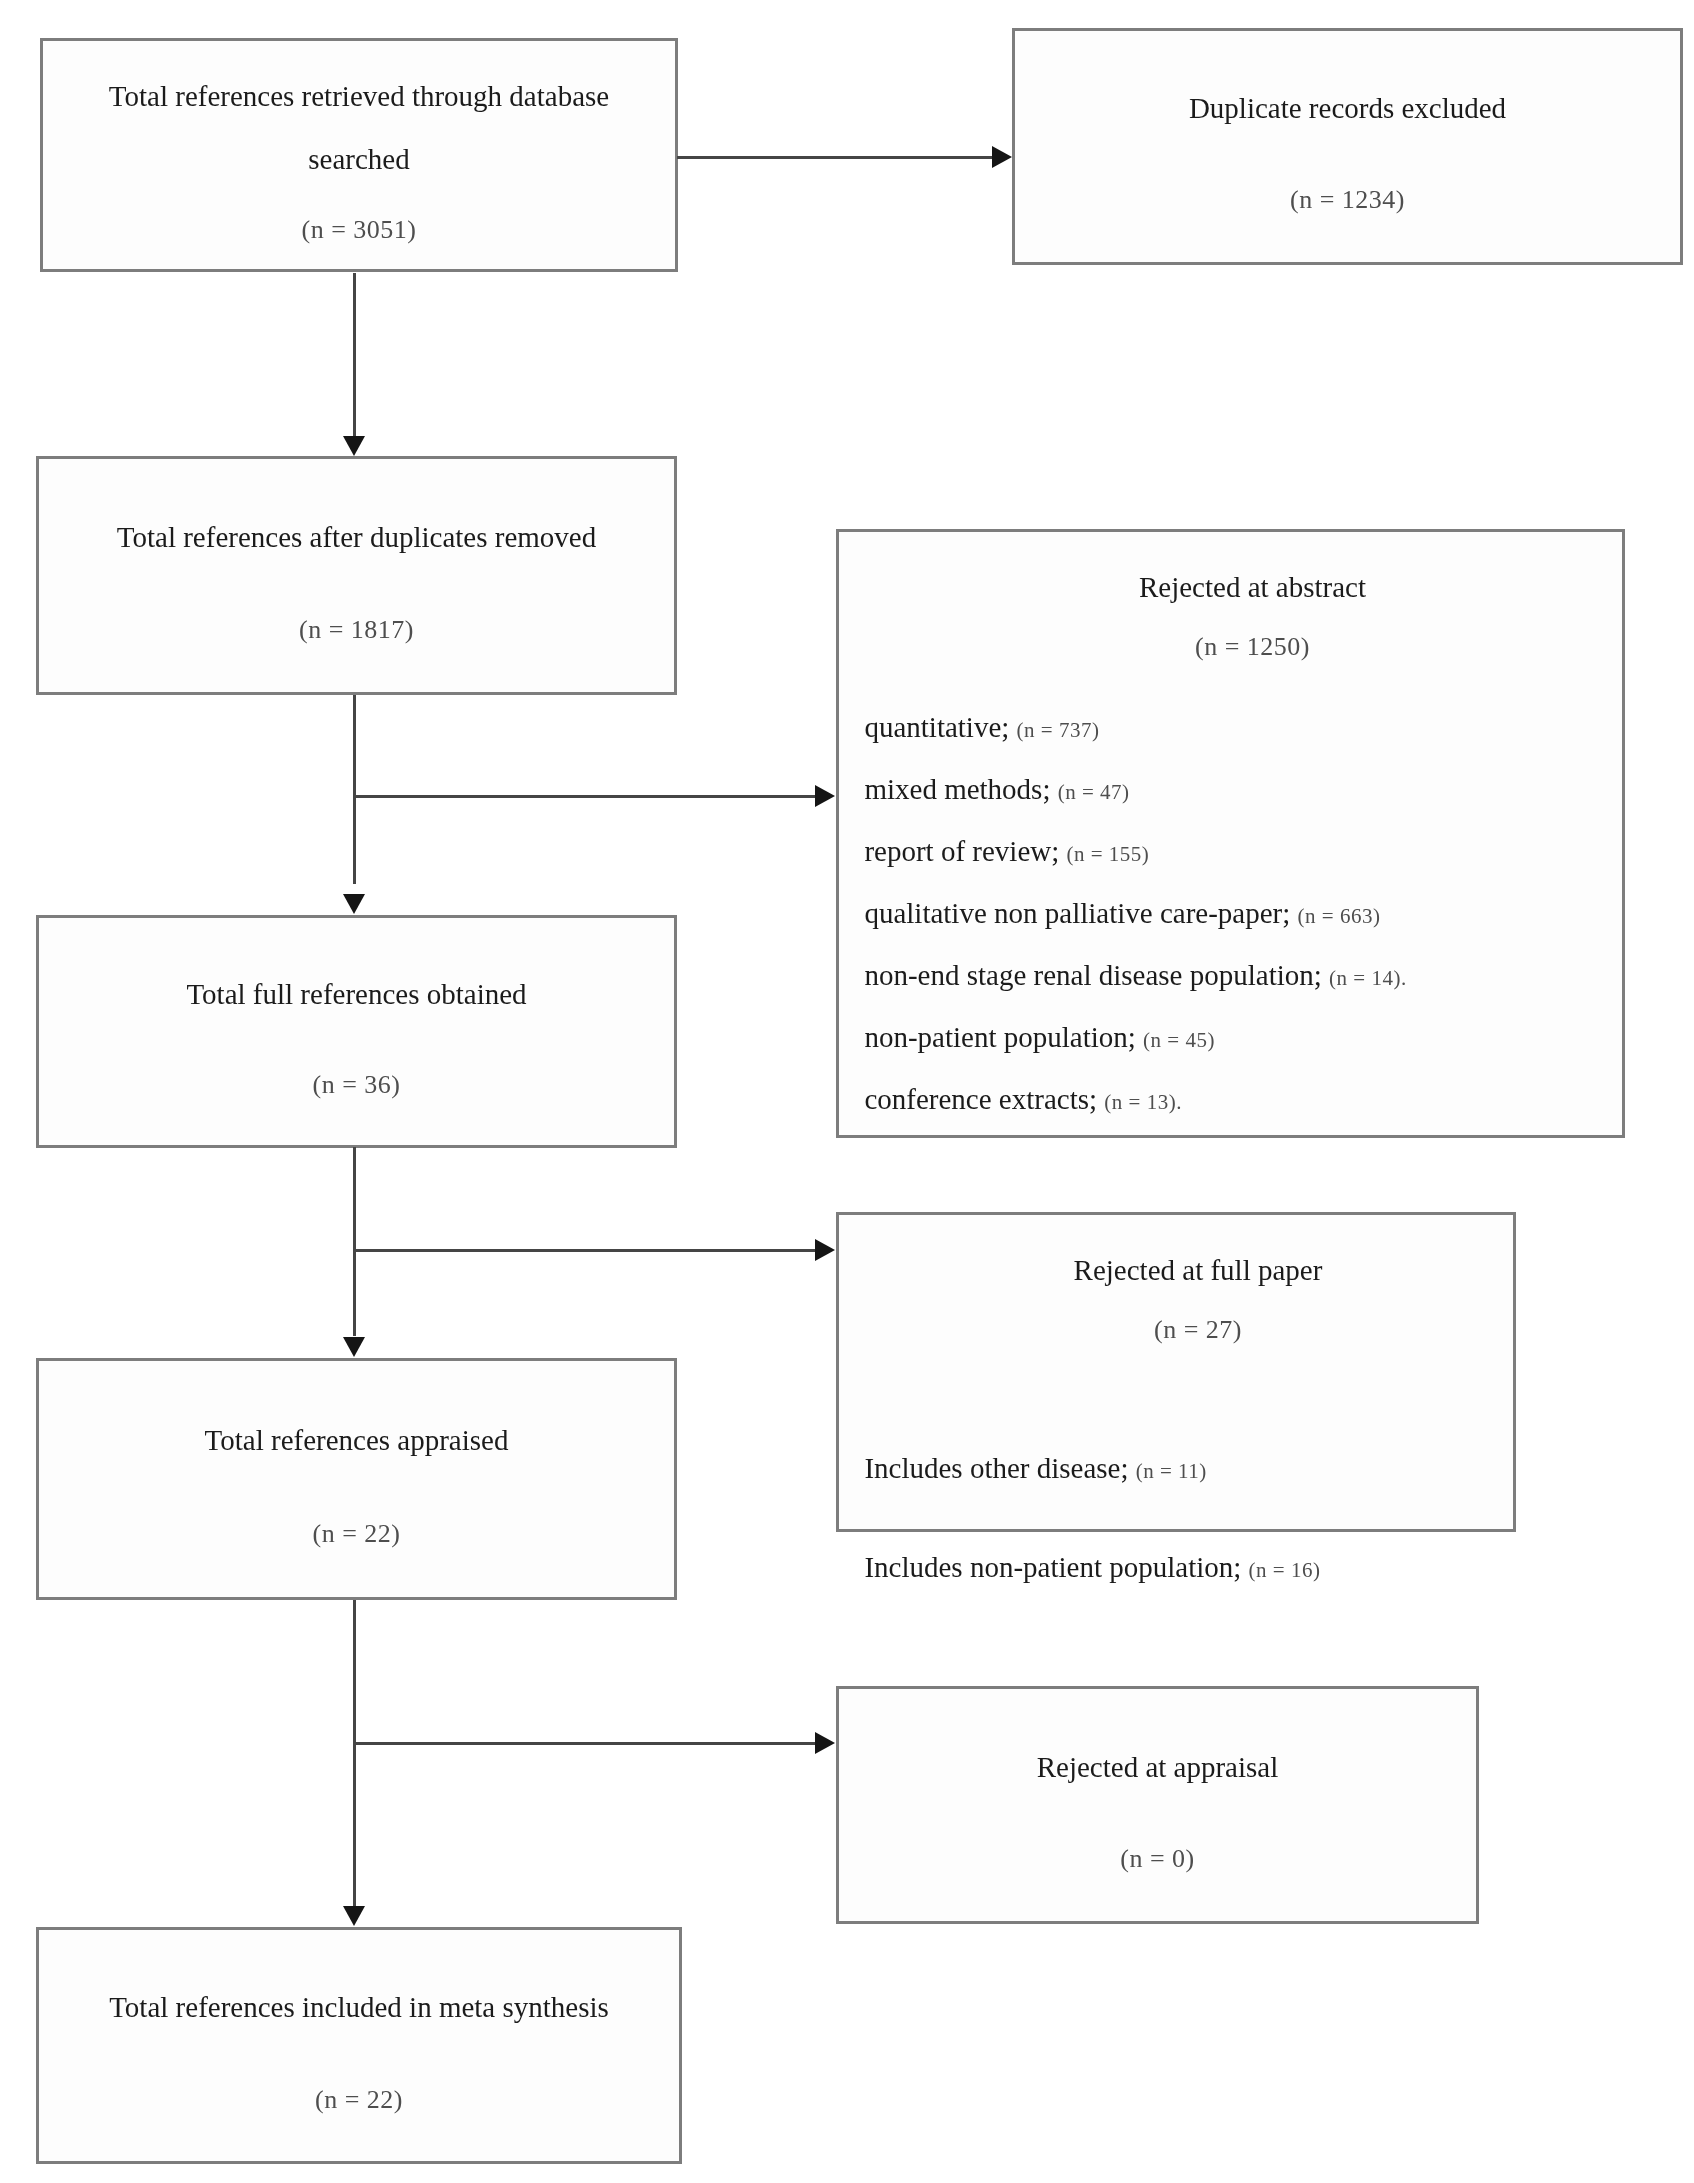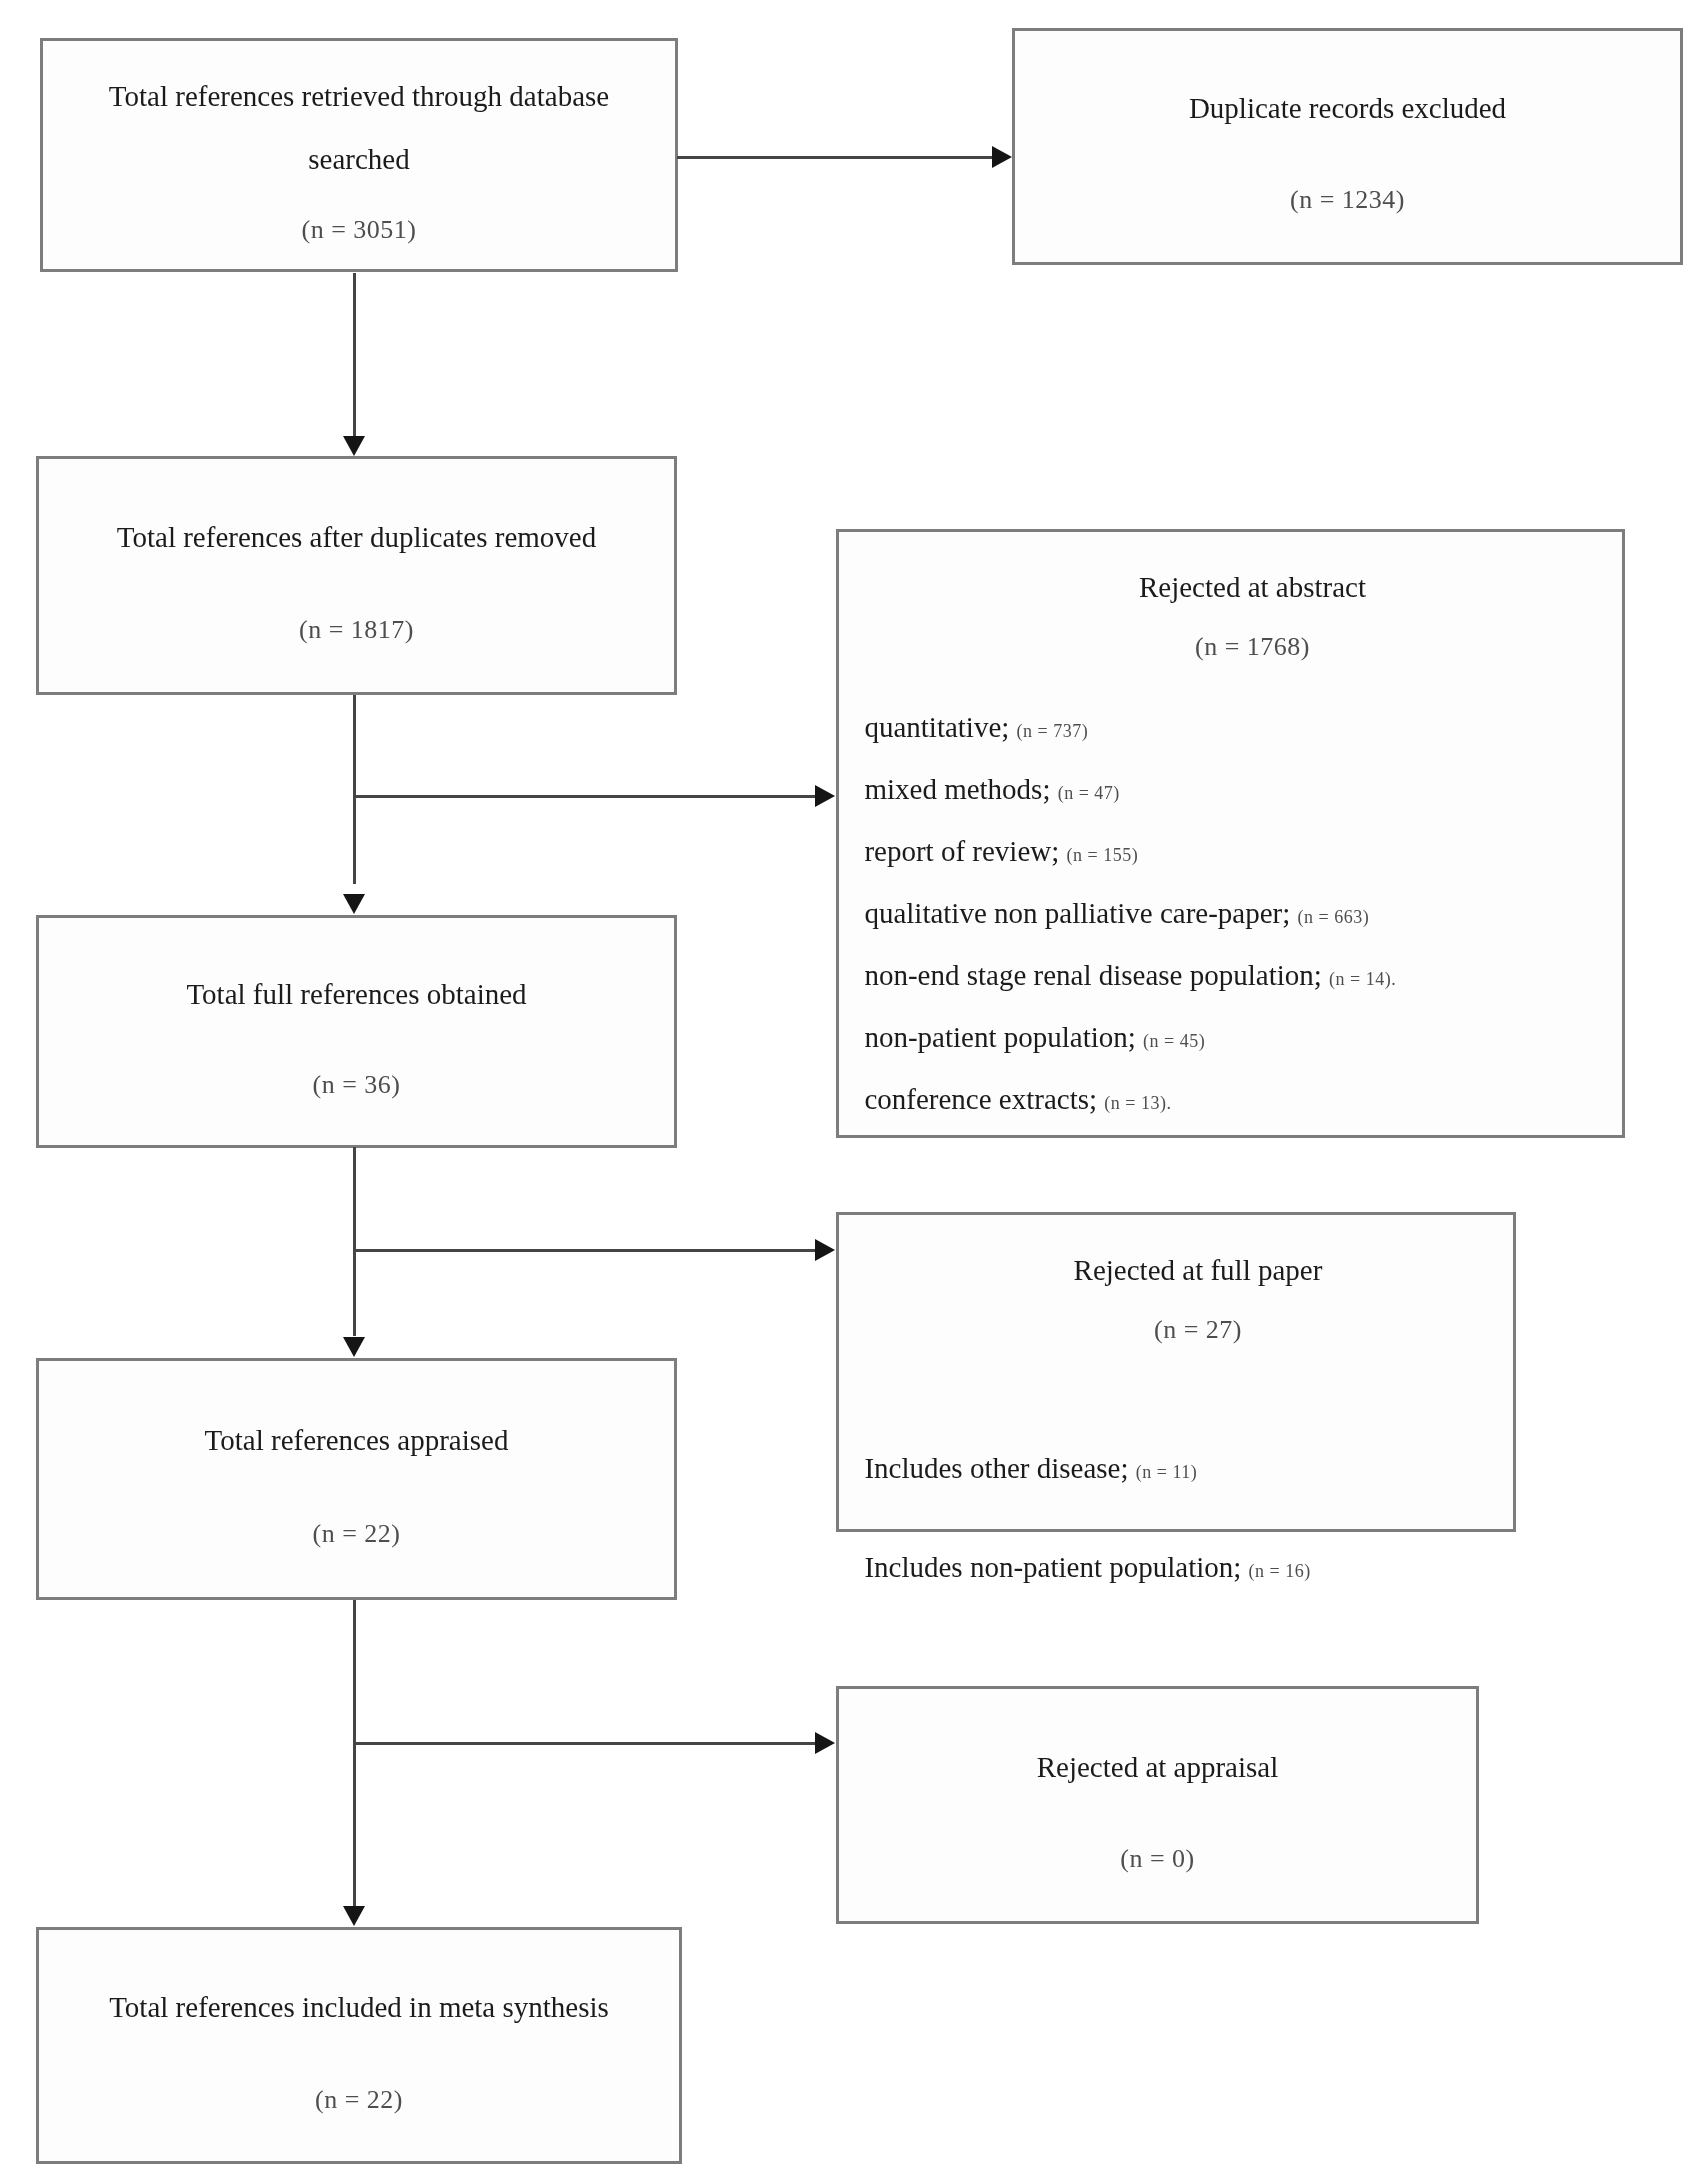--- a/index.html
+++ b/index.html
@@ -61,21 +61,21 @@
   #box-rejected-abstract .reasons { top: 180px; }
   #box-rejected-fullpaper .reasons { top: 198px; }
   .reason {
     font-size: 29px;
     line-height: 1.1;
     height: 62px;
     color: #1b1b1b;
     white-space: nowrap;
   }
   #box-rejected-fullpaper .reason { height: 59px; margin-top: 40px; }
-  .reason .count { font-size: 18px; }
+  .reason .count { font-size: 21px; }
   
   .vline, .hline { position: absolute; background: #454545; }
   .vline { width: 3.2px; }
   .hline { height: 3.2px; }
   .arrow-right {
     position: absolute;
     width: 0; height: 0;
     border-top: 11.6px solid transparent;
     border-bottom: 11.6px solid transparent;
     border-left: 20px solid #151515;
@@ -119,21 +119,21 @@
   </div>
 
   <div class="box centered" style="left:1012px; top:27.5px; width:671px; height:237px;">
     <div class="title">Duplicate records excluded</div>
     <div class="count">(n = 1234)</div>
   </div>
 
   <div class="box listbox" id="box-rejected-abstract" style="left:836px; top:529px; width:789px; height:609px;">
     <div class="head">
       <div class="title">Rejected at abstract</div>
-      <span class="count">(n = 1768)</span>
+      <span class="count">(n = 1250)</span>
     </div>
     <div class="reasons">
       <div class="reason"><span>quantitative;</span> <span class="count">(n = 737)</span></div>
       <div class="reason"><span>mixed methods;</span> <span class="count">(n = 47)</span></div>
       <div class="reason"><span>report of review;</span> <span class="count">(n = 155)</span></div>
       <div class="reason"><span>qualitative non palliative care-paper;</span> <span class="count">(n = 663)</span></div>
       <div class="reason"><span>non-end stage renal disease population;</span> <span class="count">(n = 14).</span></div>
       <div class="reason"><span>non-patient population;</span> <span class="count">(n = 45)</span></div>
       <div class="reason"><span>conference extracts;</span> <span class="count">(n = 13).</span></div>
     </div>

